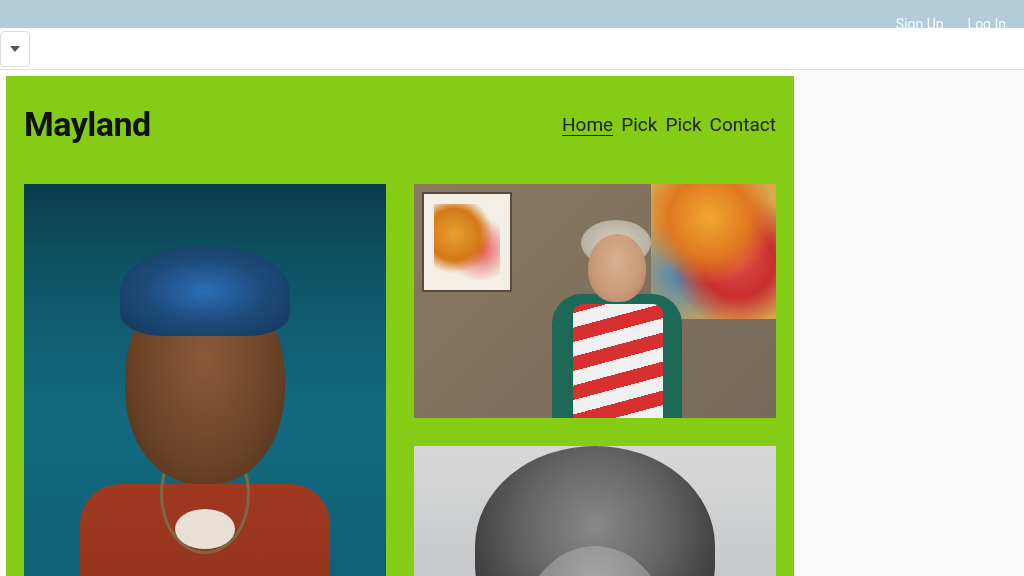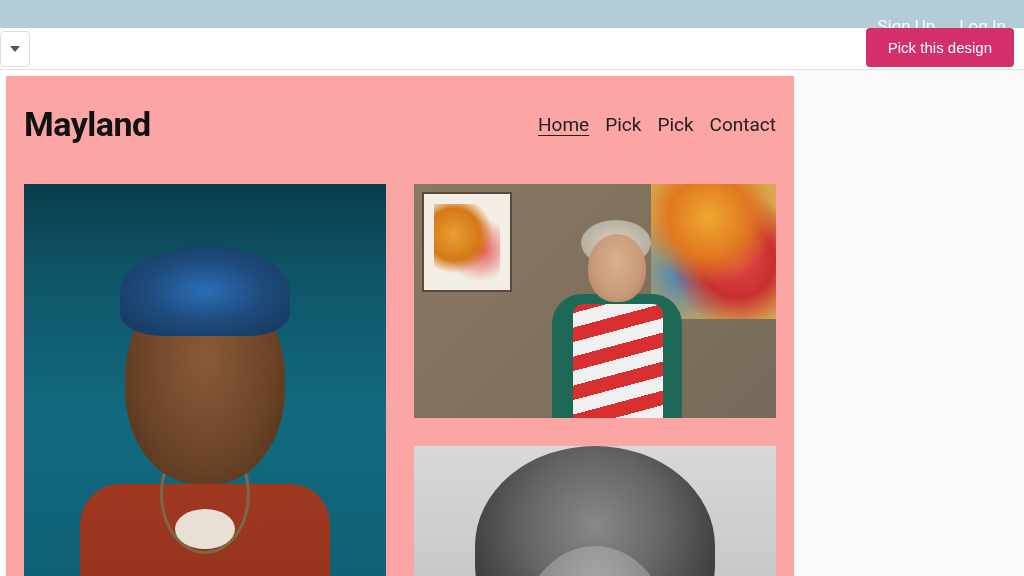--- a/index.html
+++ b/index.html
@@ -16,21 +16,21 @@
       width: 100%;
       position: relative;
     }
     .top-strip-links {
       position: absolute;
       right: 18px;
       top: 16px;
       display: flex;
       gap: 24px;
       color: #fff;
-      font-size: 17px;
+      font-size: 14px;
     }
     .top-strip-links span { opacity: 0.9; }
     .toolbar {
       background: #fff;
       height: 42px;
       display: flex;
       align-items: center;
       justify-content: space-between;
       padding: 0 8px 0 0;
       position: relative;
@@ -67,21 +67,21 @@
       top: 0;
     }
     .outer-frame {
       background: #fff;
       margin: 0;
       height: calc(576px - 70px);
       display: flex;
     }
     .preview-pane {
       flex: 0 0 788px;
-      background: #fca5a5;
+      background: #84cc16;
       margin: 6px 0 0 6px;
       position: relative;
       overflow: hidden;
     }
     .preview-scroll {
       width: 100%;
       height: 100%;
       overflow-y: auto;
       overflow-x: hidden;
     }
@@ -98,21 +98,21 @@
       padding: 8px 0 40px 0;
     }
     .site-title {
       font-size: 34px;
       font-weight: 700;
       color: #111;
       letter-spacing: -0.5px;
     }
     .site-nav {
       display: flex;
-      gap: 16px;
+      gap: 8px;
     }
     .site-nav a {
       text-decoration: none;
       color: #222;
       font-size: 19px;
       cursor: pointer;
     }
     .site-nav a.active {
       text-decoration: underline;
       text-underline-offset: 4px;
@@ -272,21 +272,20 @@
   <div class="top-strip-links">
     <span>Sign Up</span>
     <span>Log In</span>
   </div>
 </div>
 
 <div class="toolbar">
   <div class="dropdown-btn">
     <span class="chevron"></span>
   </div>
-  <button class="pick-btn">Pick this design</button>
 </div>
 
 <div class="outer-frame">
   <div class="preview-pane">
     <div class="preview-scroll">
       <div class="preview-inner">
 
         <div class="site-header">
           <div class="site-title">Mayland</div>
           <nav class="site-nav">

